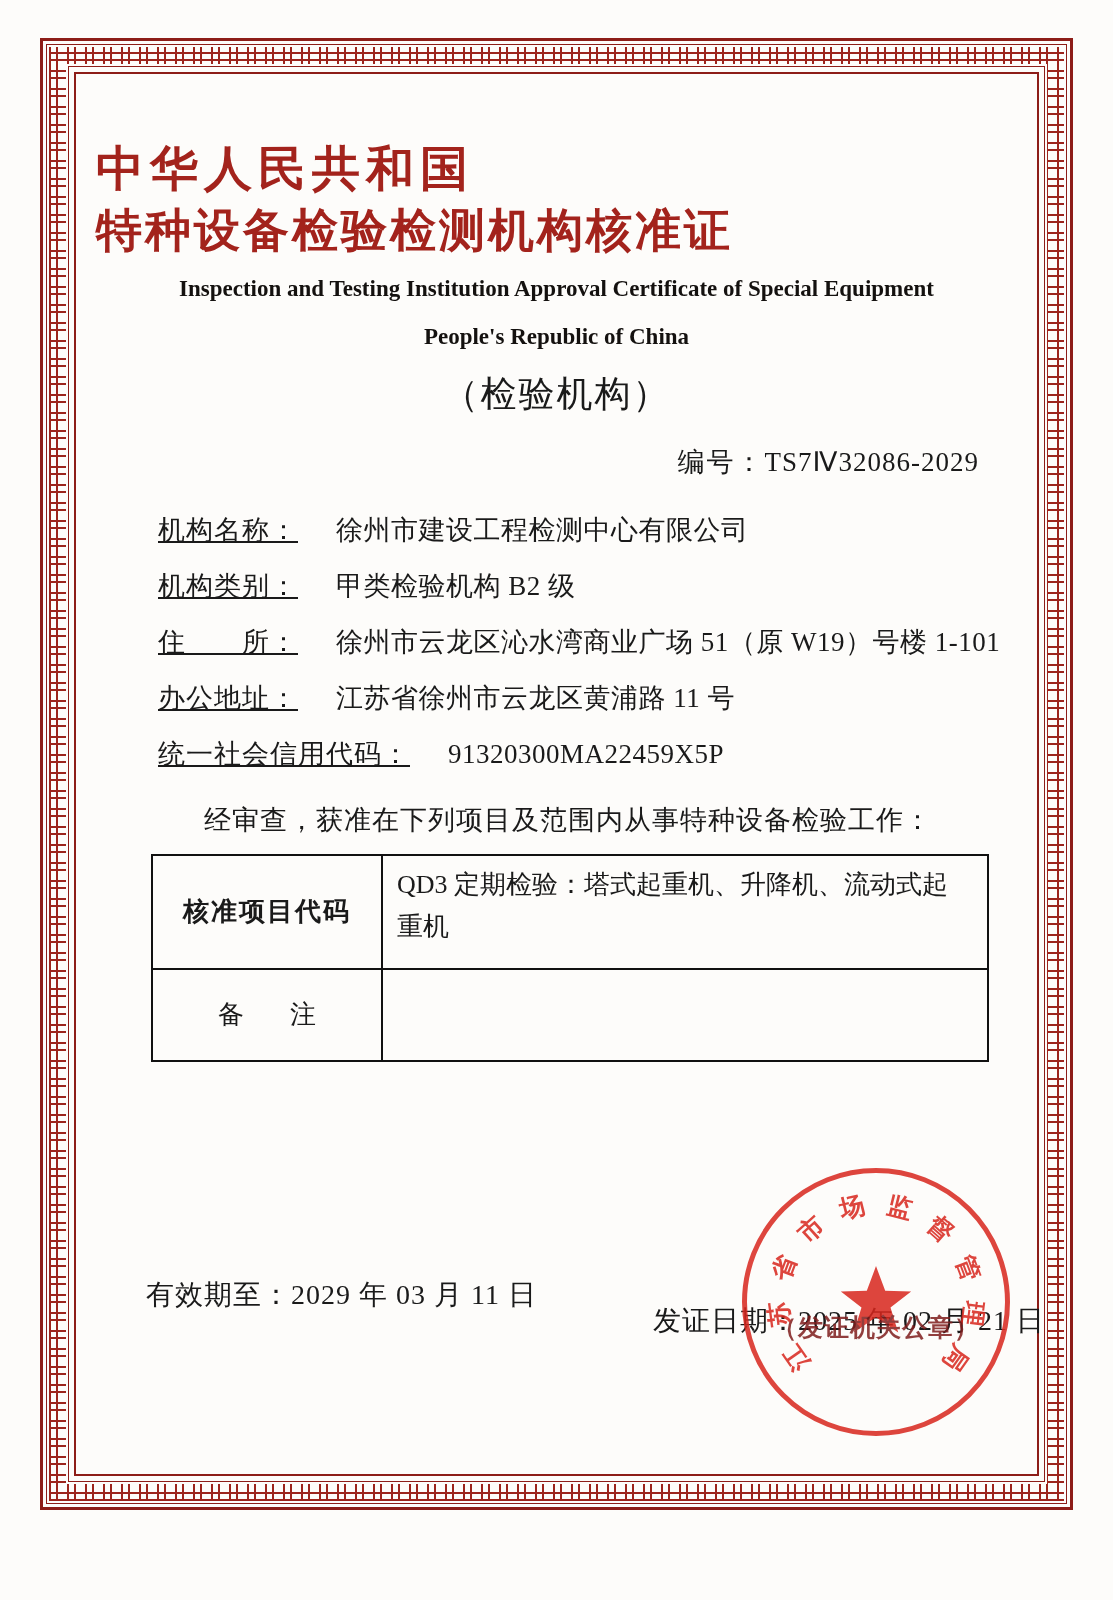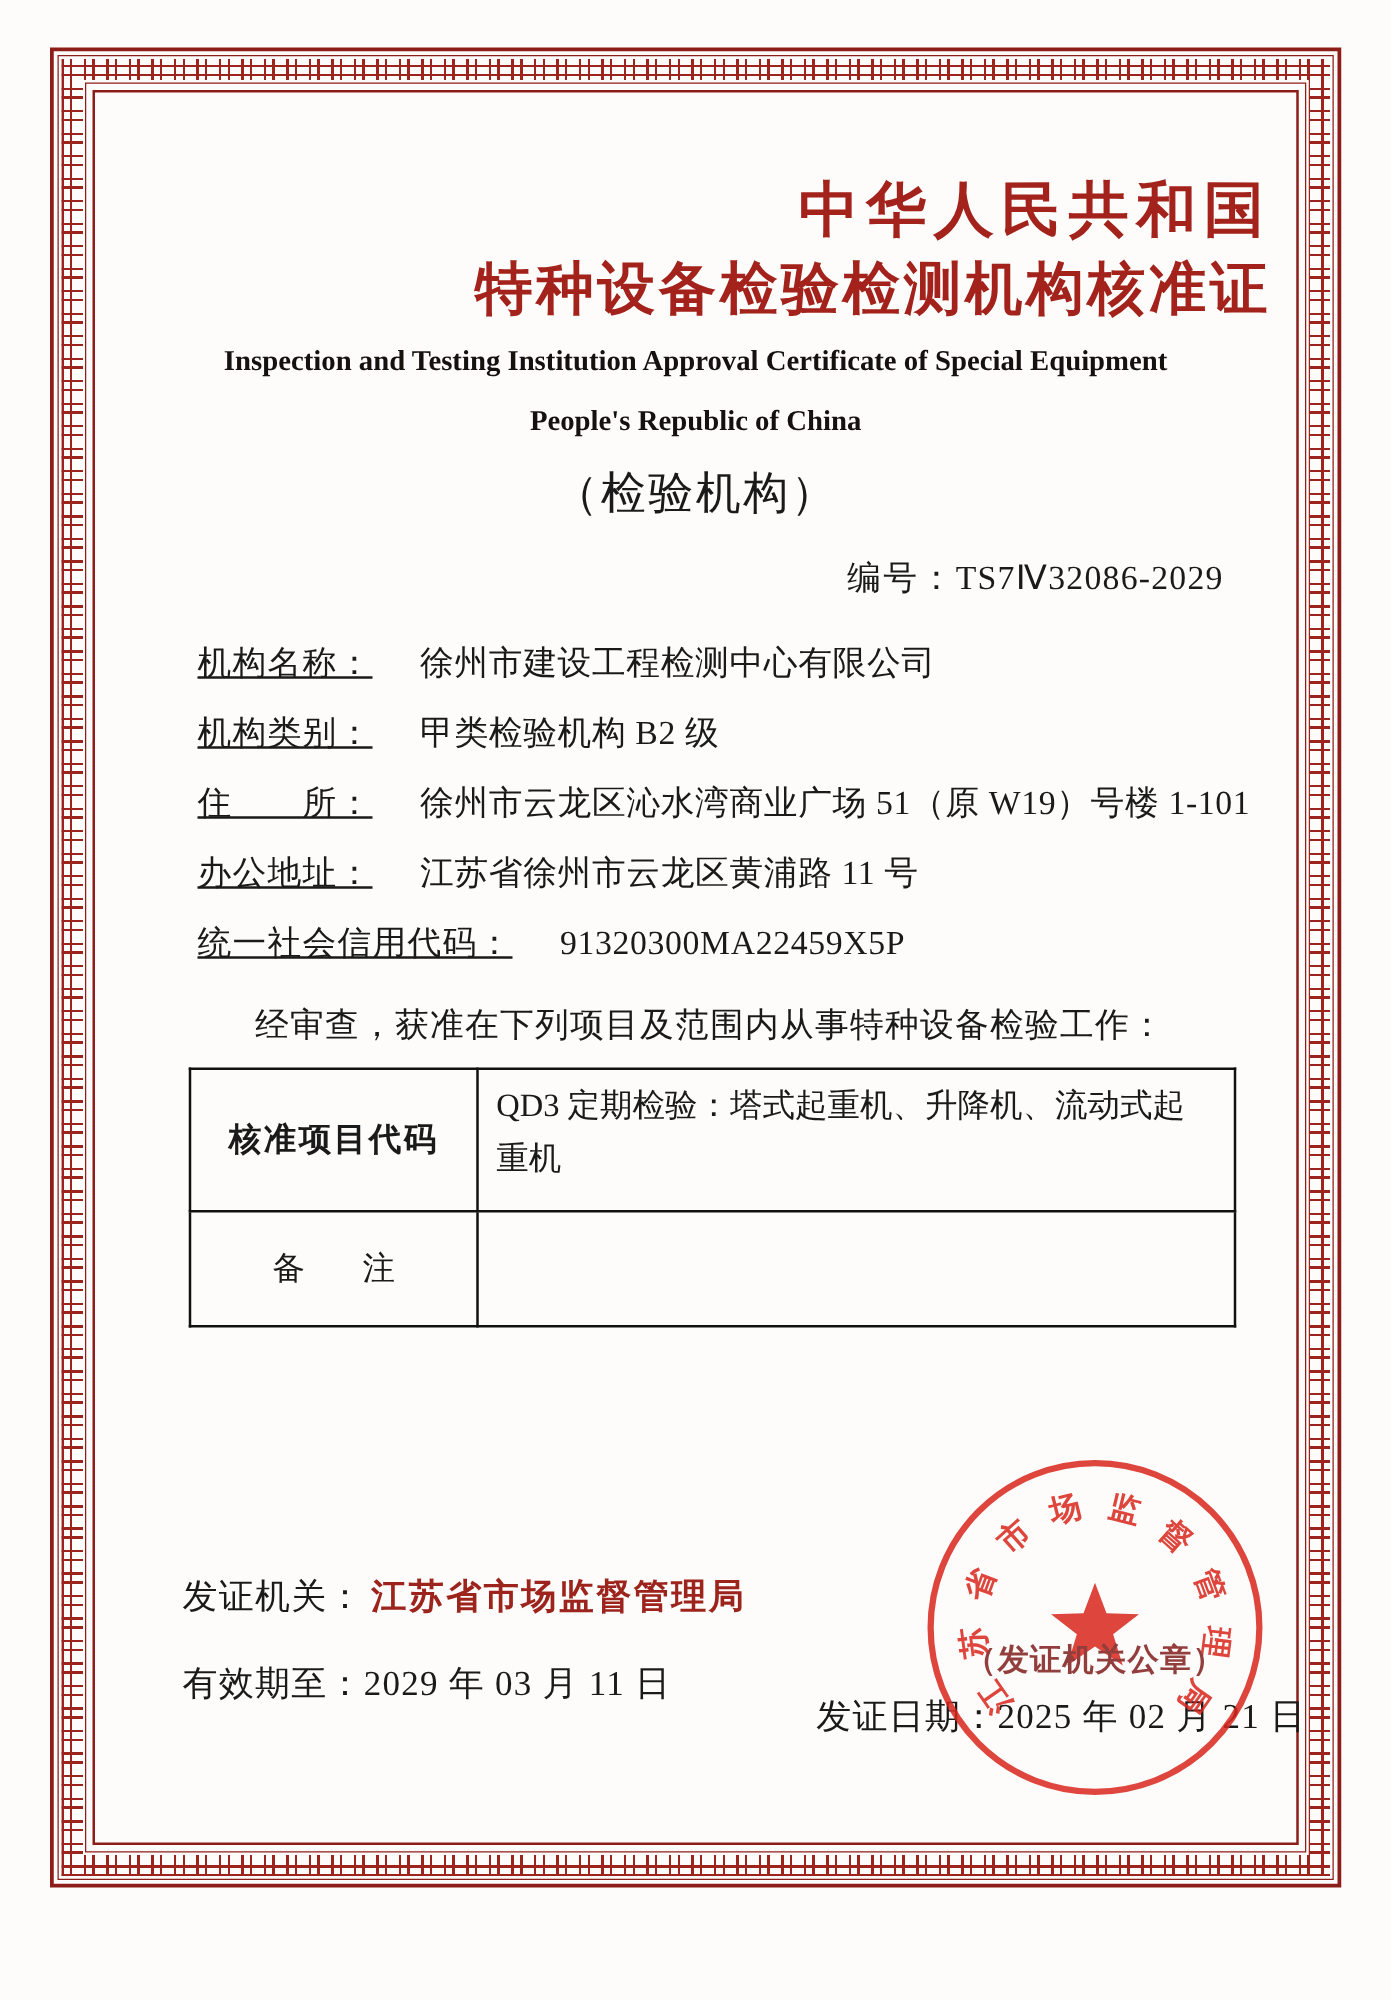--- a/index.html
+++ b/index.html
@@ -84,21 +84,21 @@
 
   
   .content {
     position: absolute;
     left: 96px;
     top: 110px;
     width: 921px;
   }
 
   .title-cn {
-    text-align: right;
+    text-align: left;
     color: #a3231c;
     font-family: "Liberation Serif", serif;
     font-weight: bold;
     letter-spacing: 6px;
   }
   .title-cn-1 {
     font-size: 48px;
     line-height: 62px;
     margin-top: 28px;
   }
@@ -366,23 +366,20 @@
       <tr>
         <td class="head remark">备　注</td>
         <td class="body empty"></td>
       </tr>
     </tbody>
       </table>
 
   </div>
 
   <div class="footer-area">
-    <div class="issuer-row">
-      <span>发证机关：</span><span class="issuer-value">江苏省市场监督管理局</span>
-    </div>
     <div class="dates-row">
       <div class="valid-until">
         <span>有效期至：</span><span>2029 年 03 月 11 日</span>
       </div>
       <div class="issue-date">
         <span>发证日期：</span><span>2025 年 02 月 21 日</span>
       </div>
     </div>
   </div>
 

